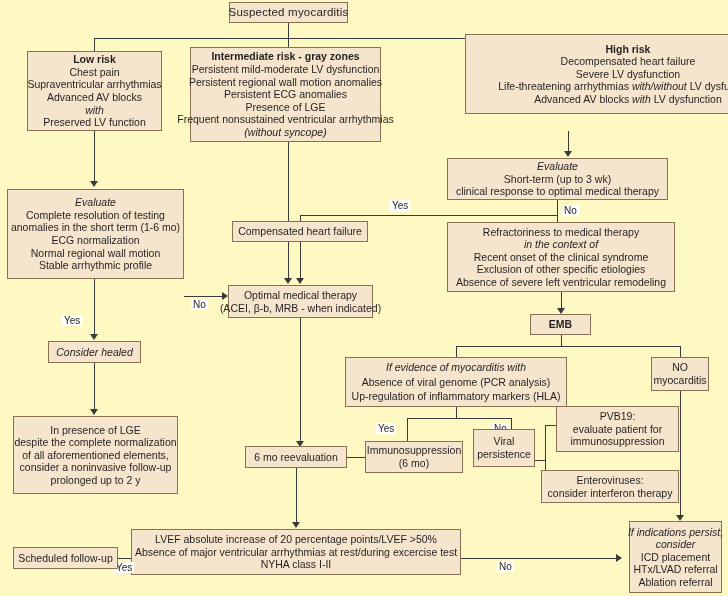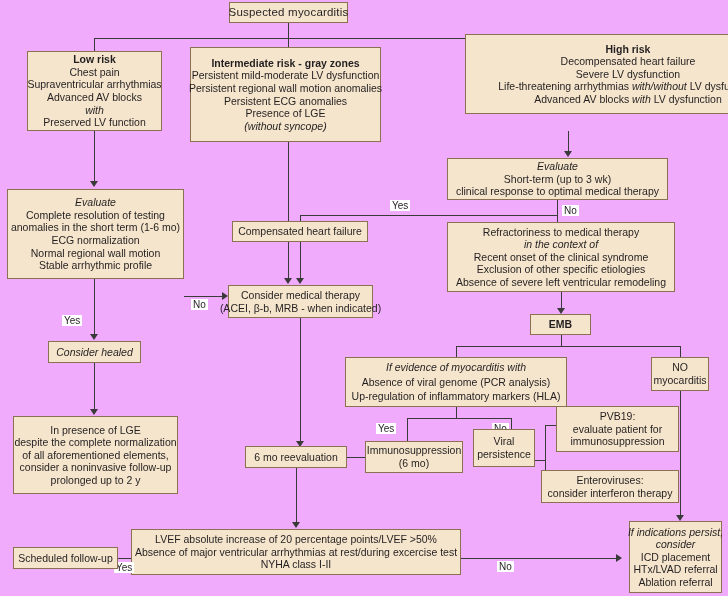--- a/index.html
+++ b/index.html
@@ -4,21 +4,21 @@
 <style>
   html,body{margin:0;padding:0;background:#ffffff;}
   body{
     font-family:"Liberation Sans", sans-serif;
     -webkit-font-smoothing:antialiased;
   }
   #canvas{
     position:relative;
     width:728px;
     height:596px;
-    background:#f0abfc;
+    background:#fef9c3;
     overflow:hidden;
   }
   .box{
     position:absolute;
     box-sizing:border-box;
     background:#f4e5cc;
     border:1.5px solid #8a7152;
     display:flex;
     flex-direction:column;
     align-items:center;
@@ -90,20 +90,21 @@
     <span class="ln ital">with</span>
     <span class="ln">Preserved LV function</span>
   </div>
 
   <div class="box" style="left:190px;top:47px;width:191px;height:95px;">
     <span class="ln bold">Intermediate risk - gray zones</span>
     <span class="ln">Persistent mild-moderate LV dysfunction</span>
     <span class="ln">Persistent regional wall motion anomalies</span>
     <span class="ln">Persistent ECG anomalies</span>
     <span class="ln">Presence of LGE</span>
+    <span class="ln">Frequent nonsustained ventricular arrhythmias</span>
     <span class="ln ital">(without syncope)</span>
   </div>
 
   <div class="box" style="left:433px;top:34px;width:326px;height:80px;margin-left:32px;">
     <span class="ln bold">High risk</span>
     <span class="ln">Decompensated heart failure</span>
     <span class="ln">Severe LV dysfunction</span>
     <span class="ln"><span>Life-threatening arrhythmias </span><span class="ital">with/without</span><span> LV dysfunction</span></span>
     <span class="ln"><span>Advanced AV blocks </span><span class="ital">with</span><span> LV dysfunction</span></span>
   </div>
@@ -164,21 +165,21 @@
   <div class="lbl" style="left:562px;top:205px;">No</div>
 
   <div class="box" style="left:232px;top:221px;width:136px;height:21px;">
     <span class="ln">Compensated heart failure</span>
   </div>
 
   <div class="vline" style="left:300px;top:242px;height:38px;"></div>
   <div class="arrow-d" style="left:296px;top:278px;"></div>
 
   <div class="box" style="left:228px;top:285px;width:145px;height:33px;">
-    <span class="ln">Consider medical therapy</span>
+    <span class="ln">Optimal medical therapy</span>
     <span class="ln">(ACEI, β-b, MRB - when indicated)</span>
   </div>
 
   <div class="vline" style="left:300px;top:318px;height:125px;"></div>
   <div class="arrow-d" style="left:296px;top:441px;"></div>
 
   <div class="box" style="left:447px;top:222px;width:228px;height:70px;">
     <span class="ln">Refractoriness to medical therapy</span>
     <span class="ln ital">in the context of</span>
     <span class="ln">Recent onset of the clinical syndrome</span>

